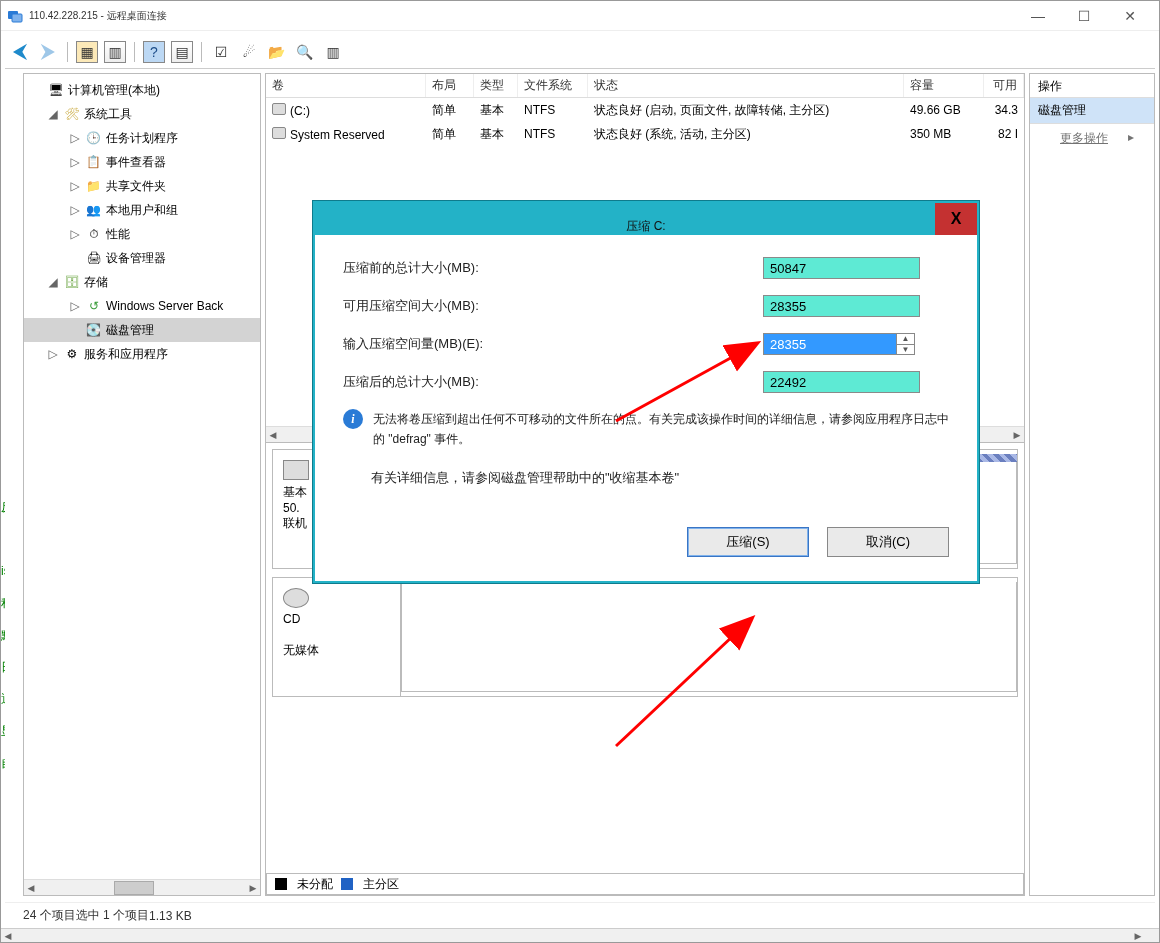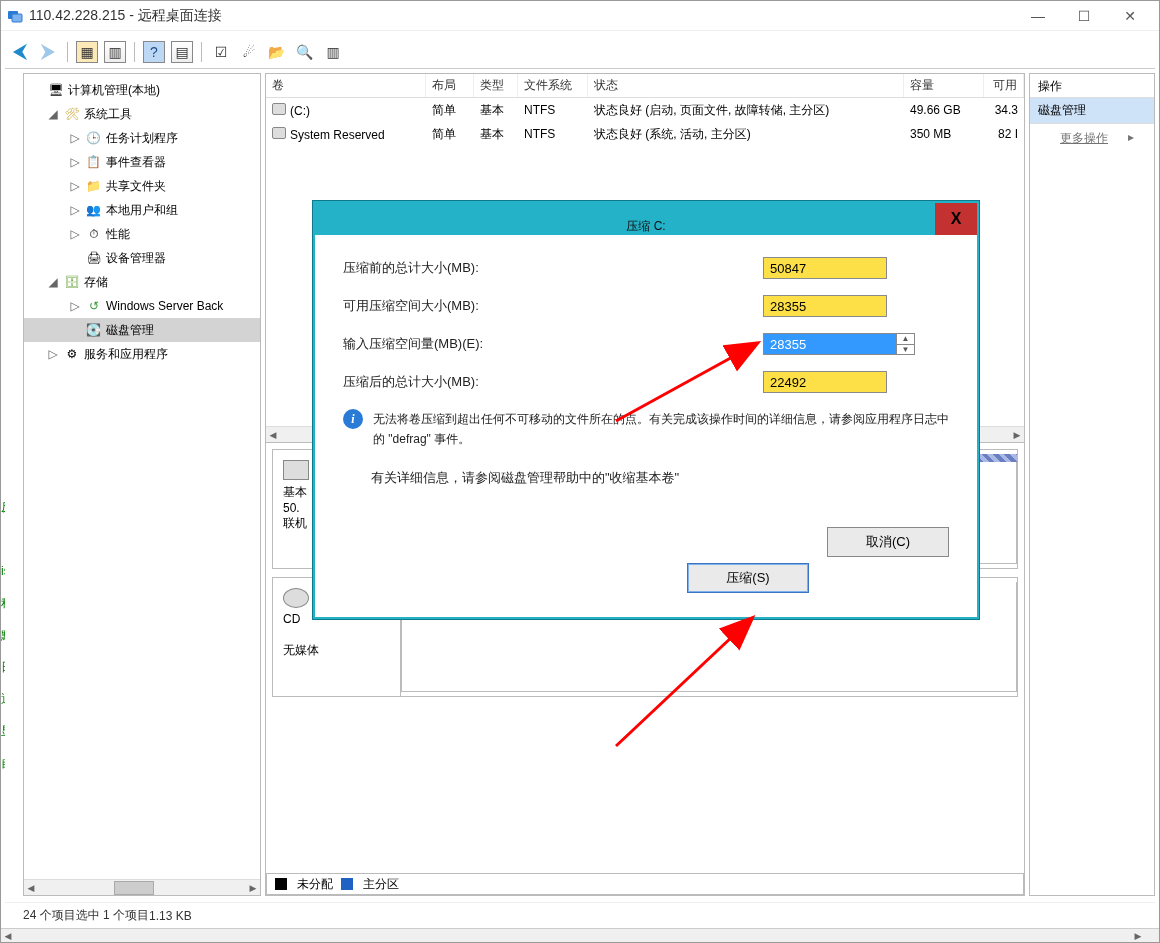--- a/index.html
+++ b/index.html
@@ -2,21 +2,21 @@
 <html><head>
 <meta charset="utf-8">
 <style>
 * { box-sizing: border-box; margin: 0; padding: 0; font-family: "Microsoft YaHei", "Segoe UI", Tahoma, sans-serif; font-size: 12px; }
 body { background: #fff; width: 1160px; height: 943px; position: relative; overflow: hidden; }
 
 
 .rdp-window { width: 1160px; height: 943px; border: 1px solid #999; background: #fff; display: flex; flex-direction: column; }
 .rdp-titlebar { height: 30px; display: flex; align-items: center; padding: 0 6px; border-bottom: 1px solid #eee; }
 .rdp-titlebar .icon { width: 16px; height: 16px; margin-right: 6px; display:inline-flex;align-items:center;justify-content:center; }
-.rdp-titlebar .title { color: #333; font-size: 14px; }
+.rdp-titlebar .title { color: #333; font-size: 10px; }
 .rdp-titlebar .sys-btns { margin-left: auto; display: flex; }
 .rdp-titlebar .sys-btn { width: 46px; height: 30px; display: flex; align-items: center; justify-content: center; color: #555; font-size: 14px; }
 
 
 .inner { position: relative; flex:1; background:#fff; }
 
 
 .app-toolbar { height: 34px; border-bottom: 1px solid #ccc; margin: 4px; display: flex; align-items: center; gap: 6px; padding: 0 4px; }
 .app-toolbar .tbtn { width: 22px; height: 22px; display:flex; align-items:center; justify-content:center; font-size:14px; color:#333; border:1px solid transparent; }
 .app-toolbar .tbtn.nav { color:#1e8acb; font-weight:bold; font-size:18px; }
@@ -71,31 +71,31 @@
 .statusbar { position:absolute; bottom:14px; left:4px; right:4px; height:26px; border-top:1px solid #eee; display:flex; align-items:center; padding:0 18px; color:#333; font-size:14px;}
 
 
 .dialog { position:absolute; left:312px; top:170px; width:666px; background:#fff; border:2px solid #23b2c7; box-shadow: 0 0 0 1px #0e7b8c; }
 .dialog .d-title { height:32px; background:#23b2c7; display:flex; align-items:flex-end; justify-content:center; color:#111; font-size:15px; position:relative;}
 .dialog .d-title .close { position:absolute; right:0; top:0; height:32px; width:42px; background:#c43131; color:#000; display:flex; align-items:center; justify-content:center; font-weight:bold; font-size:16px;}
 .dialog .d-body { padding:22px 28px 24px 28px; }
 .dialog .info-ic { width:20px; height:20px; border-radius:50%; background:#2a7bd6; color:#fff; display:inline-flex; align-items:center; justify-content:center; font-weight:bold; font-style:italic; font-family:Georgia,serif; margin-right:10px; flex-shrink:0;}
 .drow { display:flex; align-items:center; margin-bottom:16px;}
 .drow .lab { width:310px; color:#222; font-size:13px;}
-.drow .val { border:1px solid #8a8a8a; background:#fde047; padding:3px 6px; width:124px; height:22px; color:#000; font-size:13px;}
+.drow .val { border:1px solid #8a8a8a; background:#5eead4; padding:3px 6px; width:157px; height:22px; color:#000; font-size:13px;}
 .drow .spin { display:flex; flex-direction:column; border:1px solid #888; border-left:none; width:18px; height:22px;}
 .drow .spin .sbtn { flex:1; display:flex; align-items:center; justify-content:center; font-size:8px; color:#555; border-bottom:1px solid #888;}
 .drow .spin .sbtn:last-child{border-bottom:none;}
 input.val { outline:none; }
 input.val.sel { background:#3399ff; color:#fff; }
 .d-note { display:flex; margin:10px 0 20px 0; line-height:20px; color:#222; font-size:13px;}
 .d-help { margin: 20px 0 40px 28px; color:#222; font-size:13px;}
 .d-buttons { display:flex; justify-content:flex-end; gap:18px; margin-top:10px;}
 .d-buttons button { width:122px; height:30px; border:1px solid #888; background:#eaeaea; font-size:13px; }
-.d-buttons button.primary { border:1px solid #3a75c4; box-shadow: inset 0 0 0 1px #7fb2ec; margin-top: 36px; }
+.d-buttons button.primary { border:1px solid #3a75c4; box-shadow: inset 0 0 0 1px #7fb2ec; }
 
 
 .arrow { position:absolute; pointer-events:none; }
 .arrow svg { overflow:visible; }
 
 
 .outer-hscroll { position:absolute; bottom:0; left:0; right:0; height:14px; background:#f0f0f0; border-top:1px solid #ccc;}
 .outer-hscroll .arr { position:absolute; top:0; width:14px; height:14px; color:#666; font-size:9px; display:flex; align-items:center; justify-content:center;}
 .outer-hscroll .arr.l{left:0;} .outer-hscroll .arr.r{right:14px;}
 

